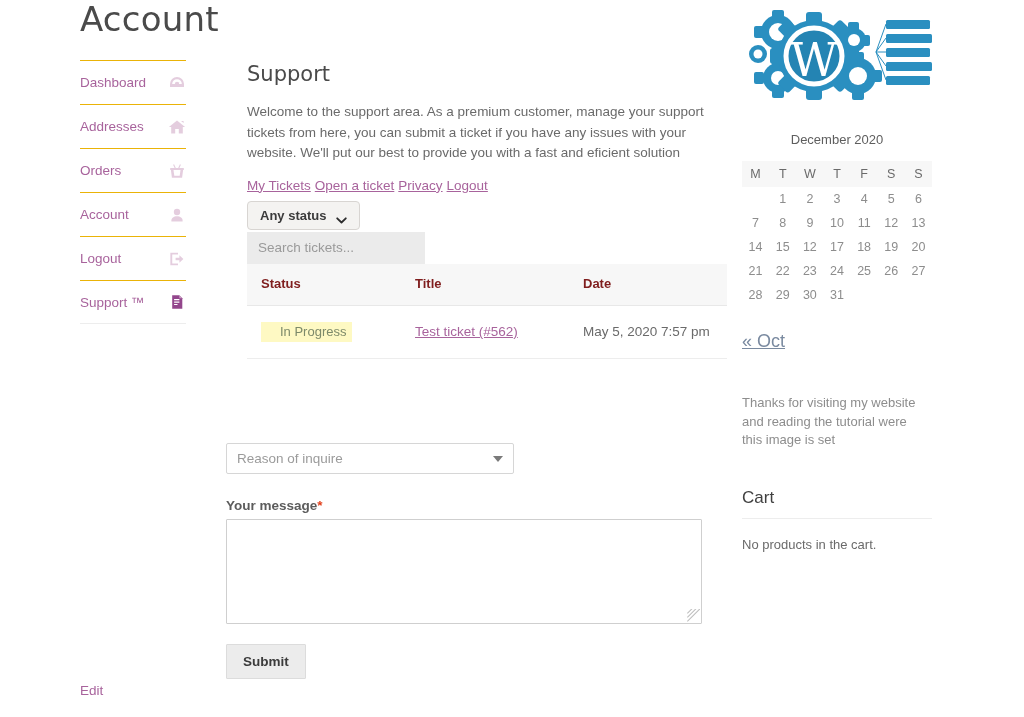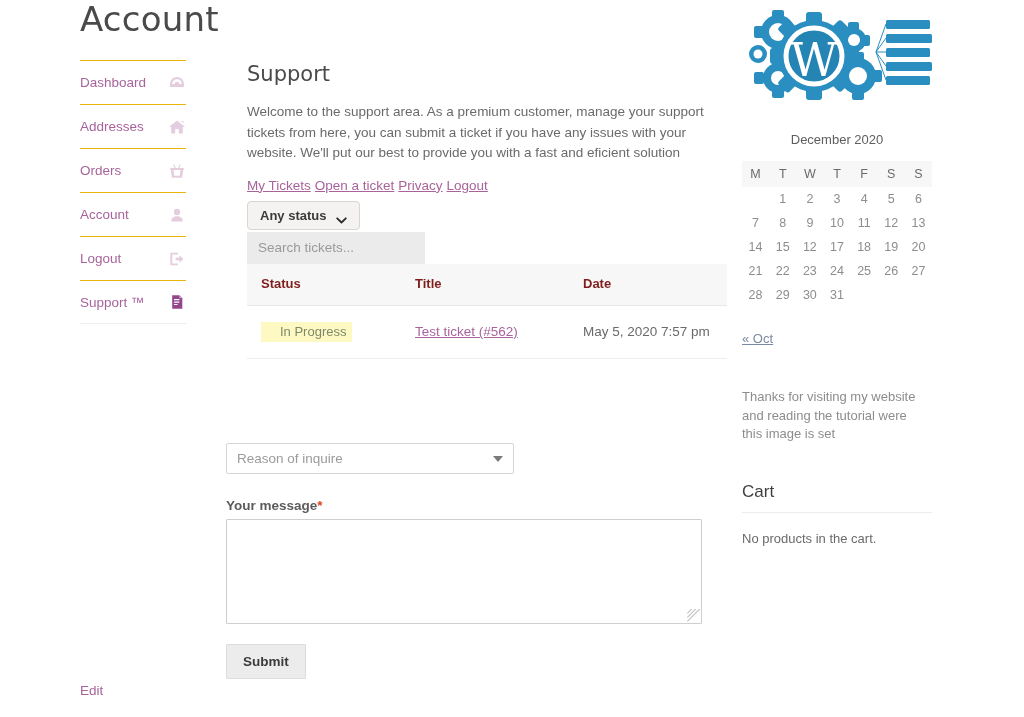--- a/index.html
+++ b/index.html
@@ -134,21 +134,21 @@
   }
   table.cal { width: 190px; border-collapse: collapse; }
   table.cal th {
     font-size: 12.5px; font-weight: 400; color: #6a6a6a; text-align: center;
     background: #f7f7f7; padding: 6px 0; border: 0;
   }
   table.cal td {
     font-size: 12.5px; color: #8d8d8d; text-align: center; padding: 5px 0;
     border: 0;
   }
-  .cal-nav { padding-top: 24px; font-size: 13px; text-decoration: underline; }
+  .cal-nav { padding-top: 24px; font-size: 18px; text-decoration: underline; }
   .cal-nav a { color: #7a8aa0; text-decoration: underline; }
   .blurb {
     margin-top: 42px; font-size: 13px; line-height: 18.5px; color: #8d8d8d;
     width: 180px;
   }
   .cart-h {
     margin-top: 38px; font-size: 17px; color: #404040; font-weight: 400;
     font-family: Liberation Sans, sans-serif;
   }
   .cart-rule { margin-top: 10px; border-top: 1px solid #ededed; width: 190px; }

